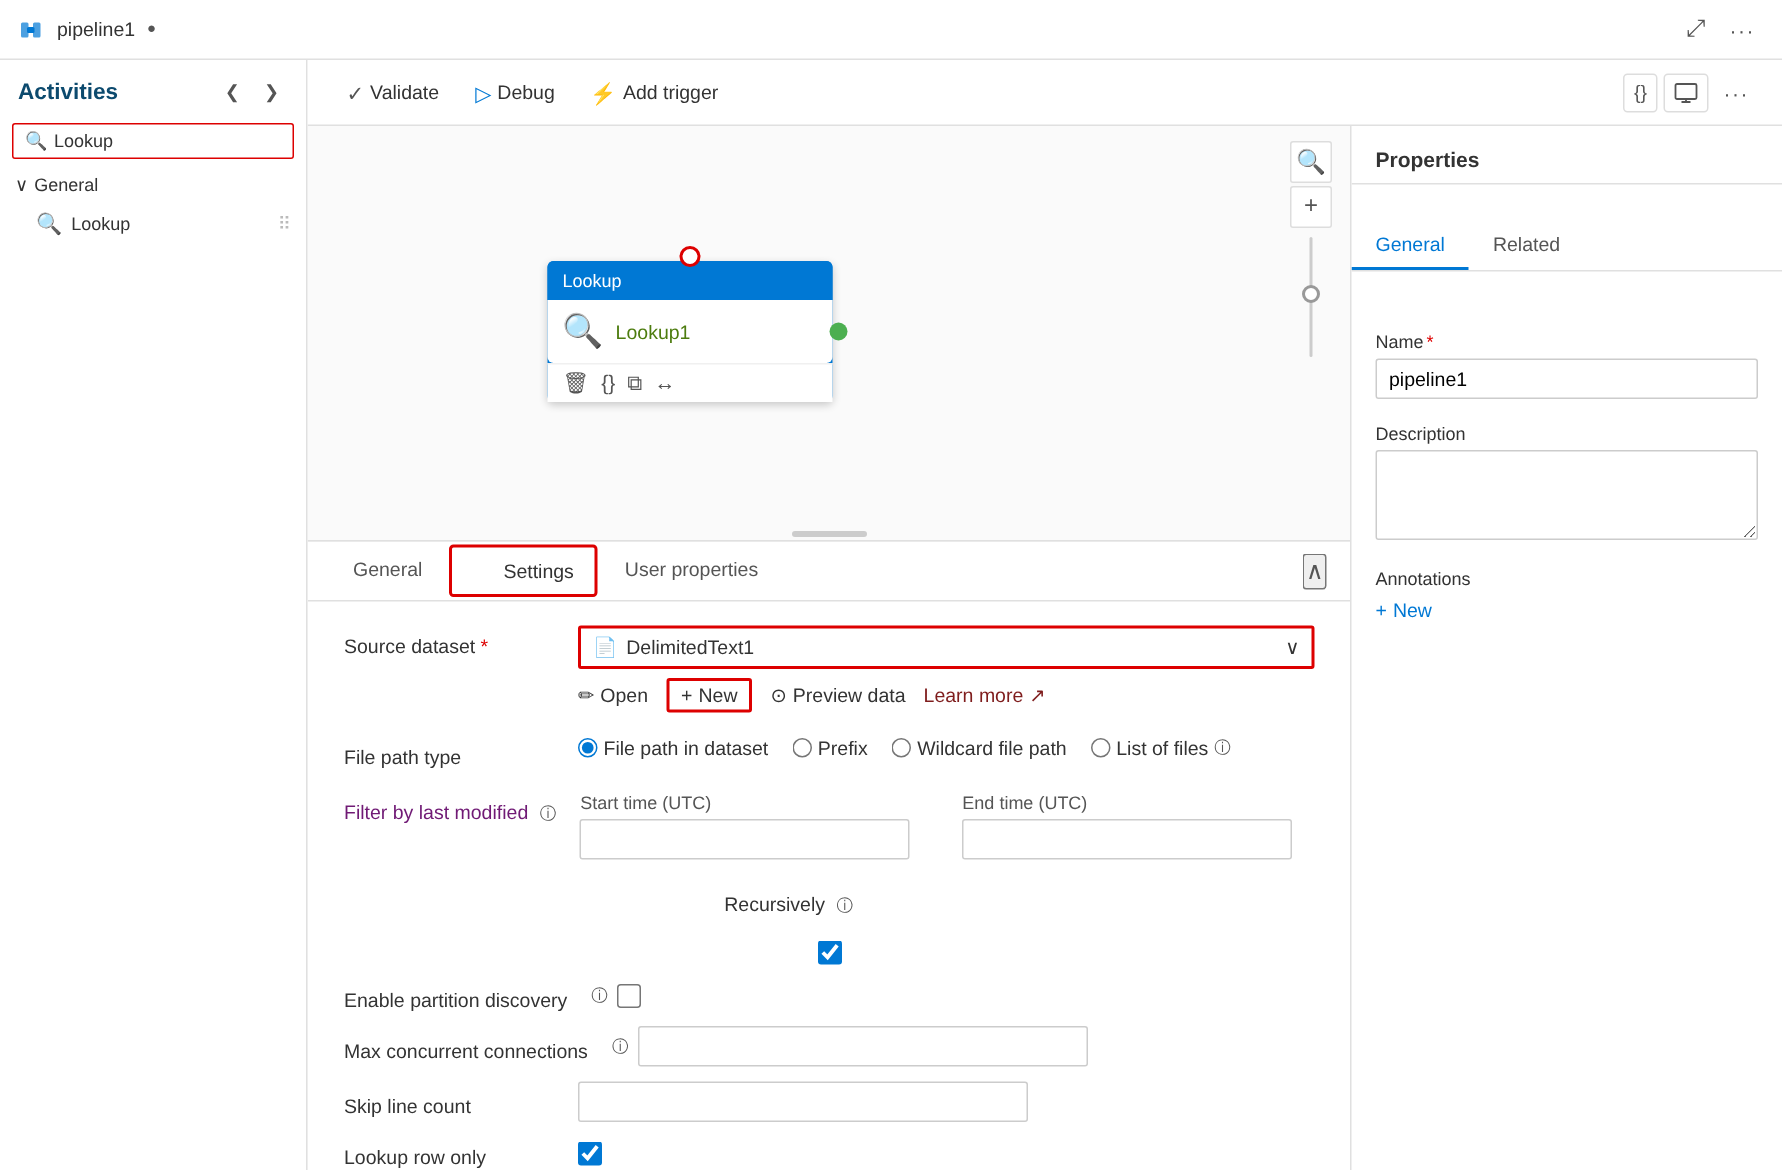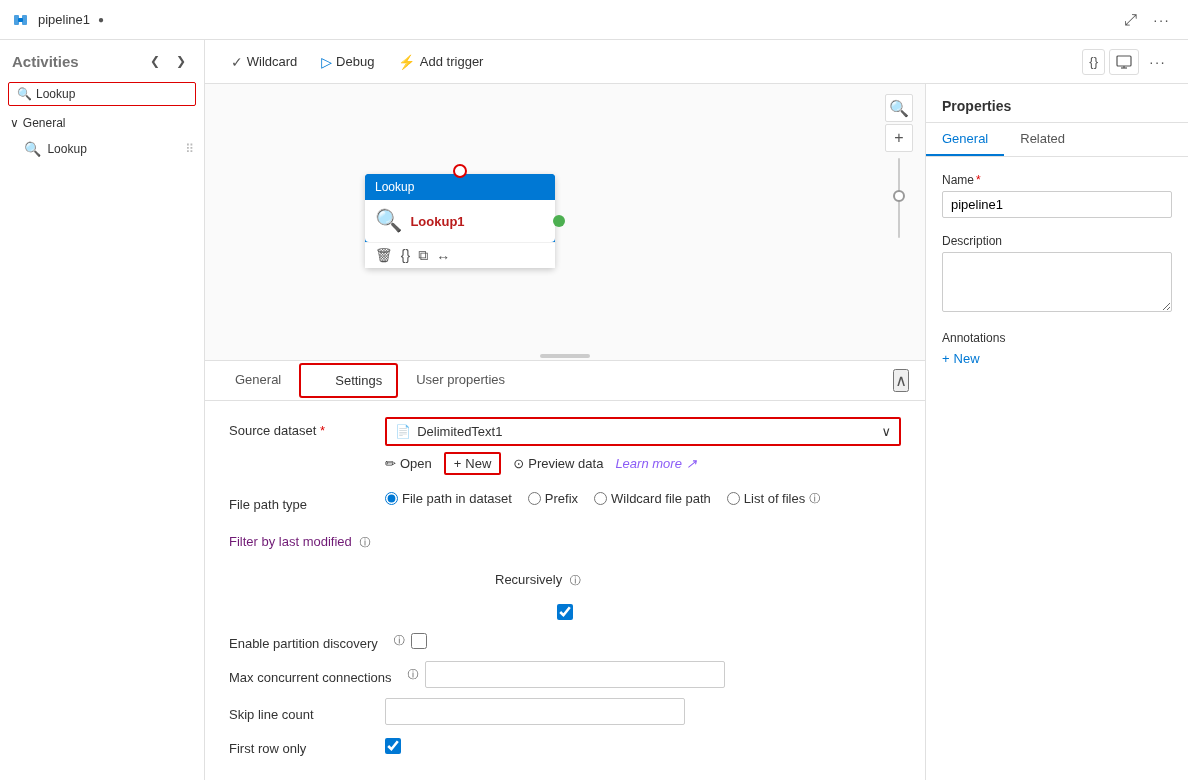--- a/index.html
+++ b/index.html
@@ -11,21 +11,21 @@
     .pipeline-icon { width: 18px; height: 18px; }
     .top-bar-actions { display: flex; align-items: center; gap: 4px; }
     .icon-btn { background: none; border: none; cursor: pointer; padding: 4px 6px; border-radius: 3px; color: #555; font-size: 16px; display: flex; align-items: center; justify-content: center; }
 
     
     .main-layout { display: flex; flex: 1; overflow: hidden; }
 
     
     .sidebar { width: 205px; background: #fff; border-right: 1px solid #e0e0e0; display: flex; flex-direction: column; overflow: hidden; }
     .sidebar-header { display: flex; align-items: center; justify-content: space-between; padding: 10px 12px 6px; }
-    .sidebar-title { font-size: 15px; font-weight: 600; color: #737373; }
+    .sidebar-title { font-size: 15px; font-weight: 600; color: #0c4a6e; }
     .sidebar-header-actions { display: flex; gap: 4px; }
     .search-box { margin: 4px 8px; padding: 4px 8px; border: 1px solid #d00; border-radius: 2px; font-size: 12px; display: flex; align-items: center; background: #fff; }
     .search-box input { border: none; outline: none; flex: 1; font-size: 12px; color: #333; }
     .search-icon { color: #0078d4; font-size: 12px; margin-right: 4px; }
     .sidebar-category { padding: 6px 10px; display: flex; align-items: center; gap: 4px; cursor: pointer; color: #333; font-size: 12px; }
     .sidebar-item { padding: 5px 10px 5px 24px; display: flex; align-items: center; gap: 6px; cursor: pointer; font-size: 12px; color: #333; }
     .sidebar-item-icon { color: #0078d4; font-size: 14px; }
     .drag-handle { margin-left: auto; color: #bbb; font-size: 12px; }
 
     
@@ -37,21 +37,21 @@
 
     
     .canvas { flex: 1; background: #fafafa; position: relative; overflow: hidden; }
 
     
     .lookup-node { position: absolute; top: 90px; left: 160px; width: 190px; }
     .node-card { background: #0078d4; border-radius: 4px; padding: 0; box-shadow: 0 2px 6px rgba(0,0,0,0.2); }
     .node-header { background: #0078d4; color: #fff; padding: 6px 10px; font-size: 12px; border-radius: 4px 4px 0 0; }
     .node-body { background: #fff; padding: 8px 10px; display: flex; align-items: center; gap: 8px; border-radius: 0 0 4px 4px; }
     .node-activity-icon { color: #0078d4; font-size: 22px; }
-    .node-name { font-size: 13px; font-weight: 700; color: #b91c1c; }
+    .node-name { font-size: 13px; font-weight: 400; color: #4d7c0f; }
     .node-toolbar { display: flex; gap: 8px; padding: 4px 10px; background: #fff; border-top: 1px solid #f0f0f0; }
     .node-toolbar-btn { color: #555; font-size: 14px; cursor: pointer; }
     .node-connect { position: absolute; right: -10px; top: 50%; transform: translateY(-50%); width: 12px; height: 12px; background: #4caf50; border-radius: 50%; }
     .node-top-circle { position: absolute; top: -10px; left: 50%; transform: translateX(-50%); width: 14px; height: 14px; border: 2px solid #d00; border-radius: 50%; background: #fff; }
 
     
     .canvas-controls { position: absolute; right: 12px; top: 10px; display: flex; flex-direction: column; gap: 2px; }
     .canvas-ctrl-btn { width: 28px; height: 28px; background: #fff; border: 1px solid #ddd; cursor: pointer; display: flex; align-items: center; justify-content: center; font-size: 16px; color: #555; border-radius: 2px; }
     .canvas-slider-container { display: flex; flex-direction: column; align-items: center; gap: 4px; }
     .canvas-divider { width: 2px; height: 80px; background: #ccc; border-radius: 2px; position: relative; margin: 4px 0; }
@@ -69,33 +69,33 @@
     .settings-content { padding: 16px 24px; }
     .form-row { display: flex; align-items: flex-start; margin-bottom: 16px; gap: 16px; }
     .form-label { min-width: 140px; font-size: 13px; color: #333; padding-top: 6px; }
     .form-label .required { color: #d00; }
     .form-control { flex: 1; }
     .input-field { width: 100%; padding: 5px 8px; border: 1px solid #ccc; border-radius: 2px; font-size: 13px; outline: none; }
     .select-field { width: 100%; padding: 5px 8px; border: 2px solid #d00; border-radius: 2px; font-size: 13px; background: #fff; outline: none; display: flex; align-items: center; justify-content: space-between; cursor: pointer; }
     .dataset-actions { display: flex; align-items: center; gap: 12px; margin-top: 6px; }
     .action-link { display: flex; align-items: center; gap: 4px; color: #333; cursor: pointer; font-size: 13px; text-decoration: none; }
     .action-link.new-btn { border: 2px solid #d00; padding: 2px 8px; border-radius: 2px; }
-    .action-link.blue-link { color: #8b5cf6; font-style: italic; }
+    .action-link.blue-link { color: #7f1d1d; }
 
     
     .radio-group { display: flex; align-items: center; gap: 16px; flex-wrap: wrap; }
     .radio-option { display: flex; align-items: center; gap: 4px; cursor: pointer; font-size: 13px; }
     .radio-option input[type=radio] { accent-color: #0078d4; }
     .time-row { display: flex; gap: 20px; }
     .time-field { flex: 1; }
     .time-label { font-size: 12px; color: #555; margin-bottom: 4px; }
     .checkbox-blue { accent-color: #0078d4; width: 14px; height: 14px; }
 
     
-    .properties-panel { width: 263px; background: #fff; border-left: 1px solid #e0e0e0; display: flex; flex-direction: column; overflow-y: auto; }
+    .properties-panel { width: 288px; background: #fff; border-left: 1px solid #e0e0e0; display: flex; flex-direction: column; overflow-y: auto; gap: 24px; }
     .properties-header { padding: 14px 16px 8px; font-size: 14px; font-weight: 600; border-bottom: 1px solid #e0e0e0; }
     .properties-tabs { display: flex; border-bottom: 1px solid #e0e0e0; }
     .prop-tab { padding: 8px 16px; cursor: pointer; font-size: 13px; color: #555; border-bottom: 2px solid transparent; }
     .prop-tab.active { color: #0078d4; border-bottom: 2px solid #0078d4; font-weight: 500; }
     .properties-body { padding: 16px; flex: 1; }
     .prop-field { margin-bottom: 16px; }
     .prop-label { font-size: 12px; color: #333; margin-bottom: 4px; display: flex; align-items: center; gap: 2px; }
     .prop-input { width: 100%; padding: 5px 8px; border: 1px solid #ccc; border-radius: 2px; font-size: 13px; outline: none; }
     .prop-textarea { width: 100%; padding: 5px 8px; border: 1px solid #ccc; border-radius: 2px; font-size: 13px; height: 60px; outline: none; resize: vertical; }
     .annotations-section { margin-top: 8px; }
@@ -147,21 +147,21 @@
       <span>Lookup</span>
       <span class="drag-handle">⠿</span>
     </div>
   </div>
 
   <div style="display:flex;flex-direction:column;flex:1;overflow:hidden;">
 
     <div class="toolbar">
       <button class="toolbar-btn">
         <span class="btn-icon">✓</span>
-        <span>Wildcard</span>
+        <span>Validate</span>
       </button>
       <button class="toolbar-btn">
         <span class="btn-icon" style="color:#0078d4;">▷</span>
         <span>Debug</span>
       </button>
       <button class="toolbar-btn blue-icon">
         <span class="btn-icon">⚡</span>
         <span>Add trigger</span>
       </button>
       <div class="toolbar-right">
@@ -295,20 +295,28 @@
               </div>
             </div>
 
             <div class="form-row" style="align-items:flex-start;">
               <div class="form-label">
                 <span style="color:#701a75;font-weight:500;">Filter by last modified</span>
                 <span class="info-icon" style="margin-left:4px;">ⓘ</span>
               </div>
               <div class="form-control">
                 <div class="time-row">
+                  <div class="time-field">
+                    <div class="time-label">Start time (UTC)</div>
+                    <input type="text" class="input-field" style="width: 220px;">
+                  </div>
+                  <div class="time-field">
+                    <div class="time-label">End time (UTC)</div>
+                    <input type="text" class="input-field" style="width: 220px;">
+                  </div>
                 </div>
               </div>
             </div>
 
             <div class="form-row" style="align-items:center;margin-bottom:10px;flex-direction:column;">
               <div class="form-label">
                 <span>Recursively</span>
                 <span class="info-icon" style="margin-left:4px;">ⓘ</span>
               </div>
               <input type="checkbox" class="checkbox-blue" checked="" style="accent-color: rgb(0, 120, 212); width: 16px; height: 16px;">
@@ -336,21 +344,21 @@
 
             <div class="form-row" style="align-items:center;margin-bottom:10px;">
               <div class="form-label">
                 <span>Skip line count</span>
               </div>
               <input type="text" class="input-field" style="width: 300px; flex: 0 0 auto;">
             </div>
 
             <div class="form-row" style="align-items:center;margin-bottom:10px;">
               <div class="form-label">
-                <span>First row only</span>
+                <span>Lookup row only</span>
               </div>
               <input type="checkbox" class="checkbox-blue" checked="" style="accent-color: rgb(0, 120, 212); width: 16px; height: 16px;">
             </div>
 
           </div>
         </div>
       </div>
 
       <div class="properties-panel">
         <div class="properties-header">

